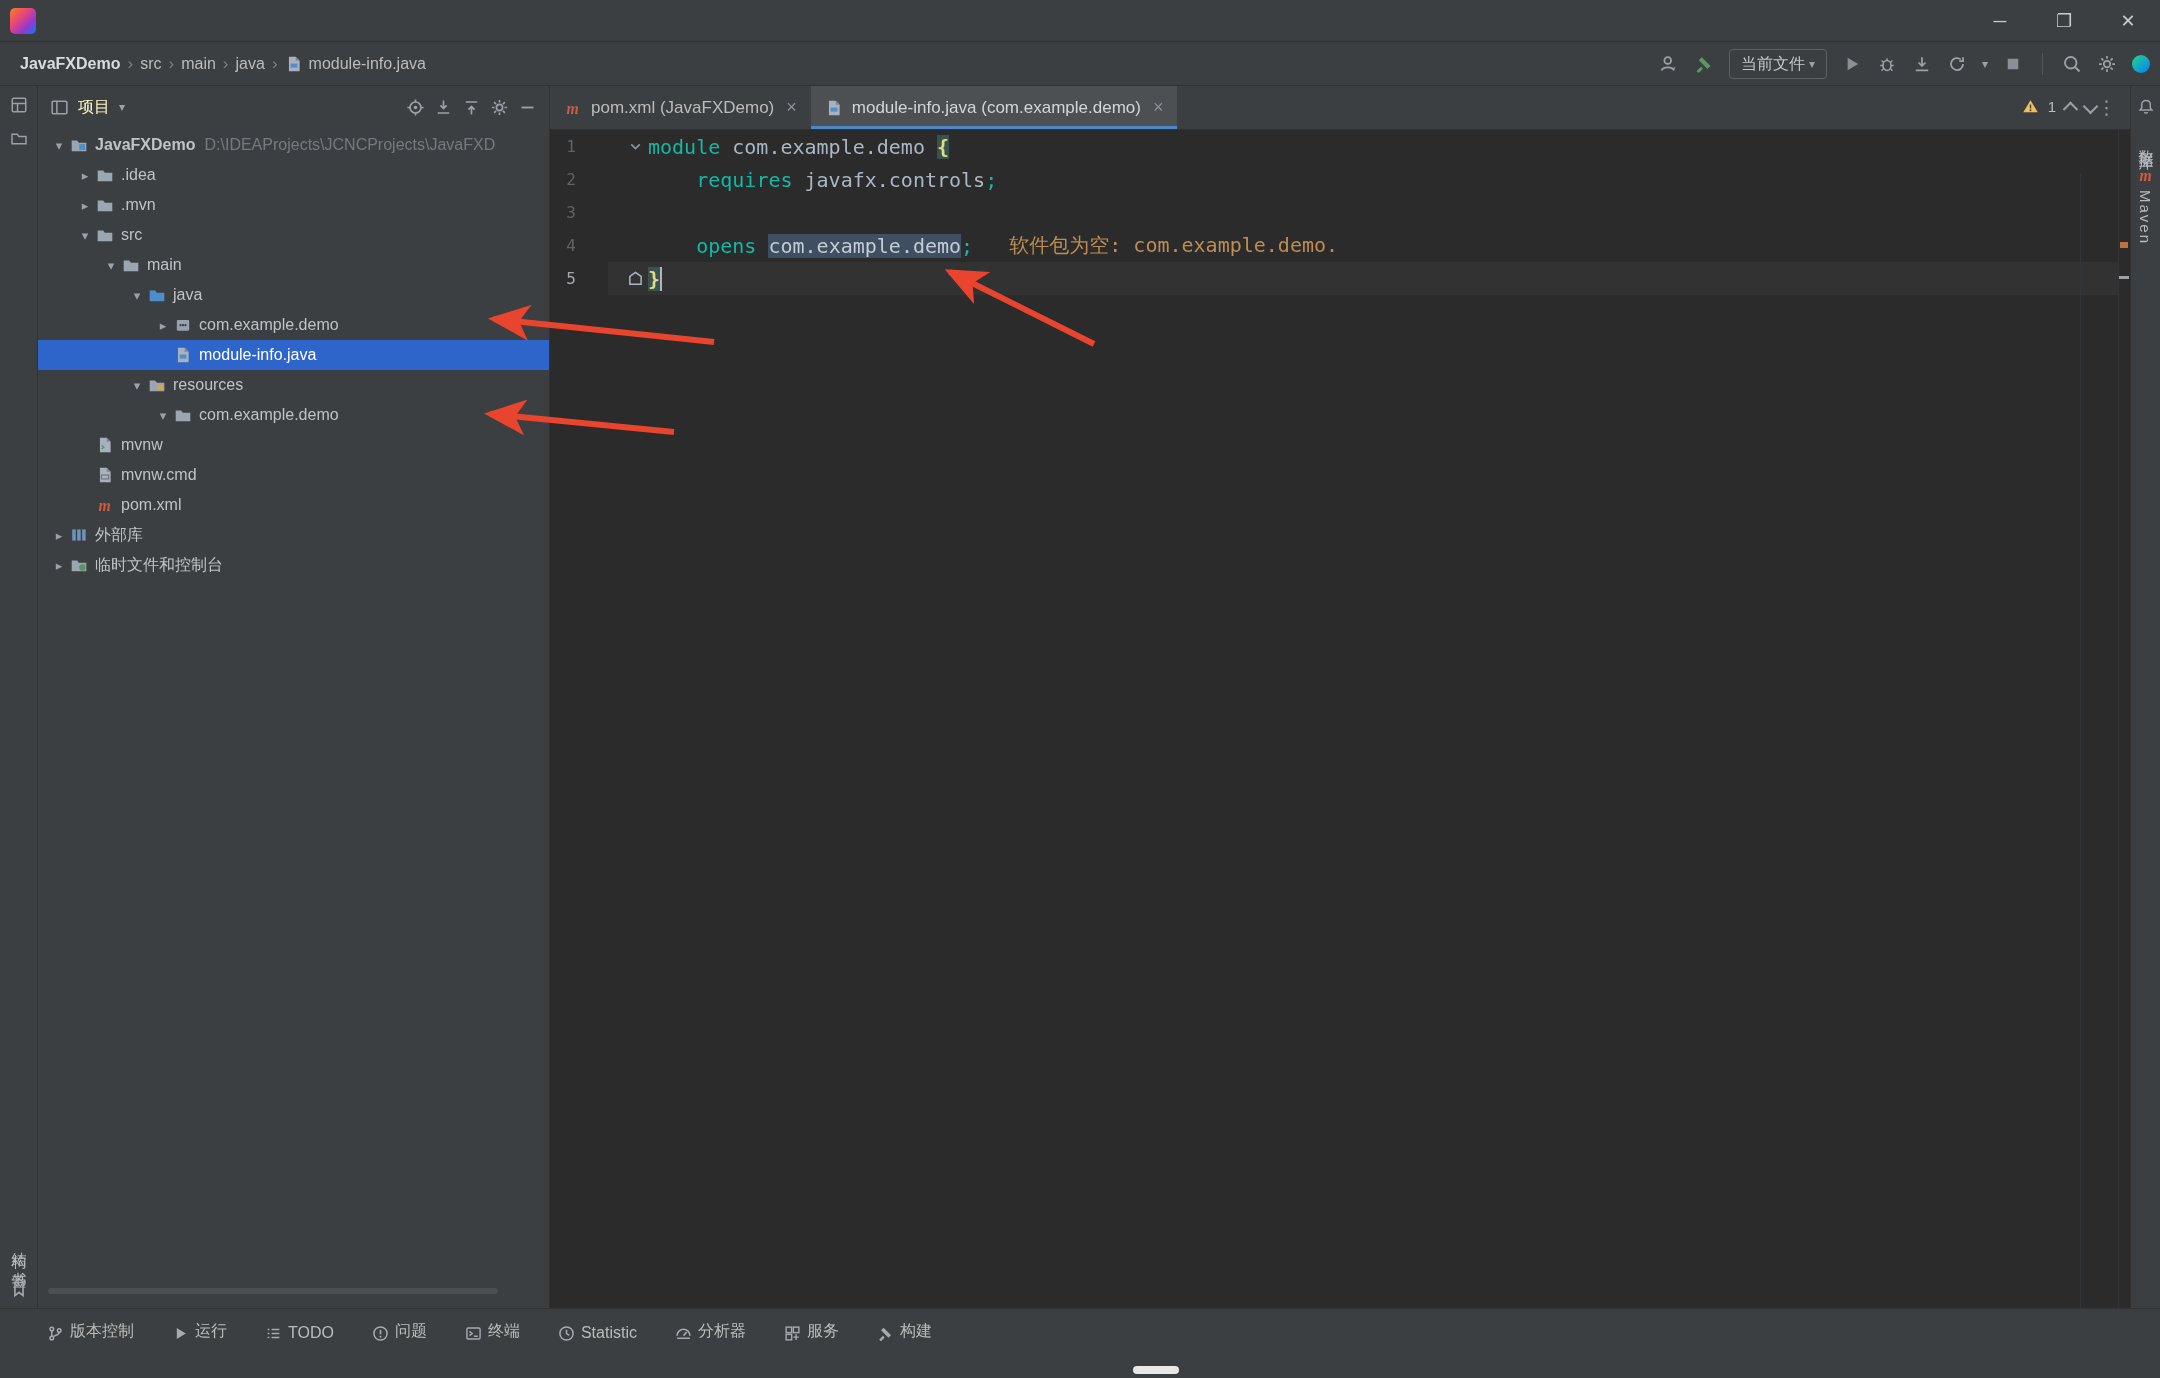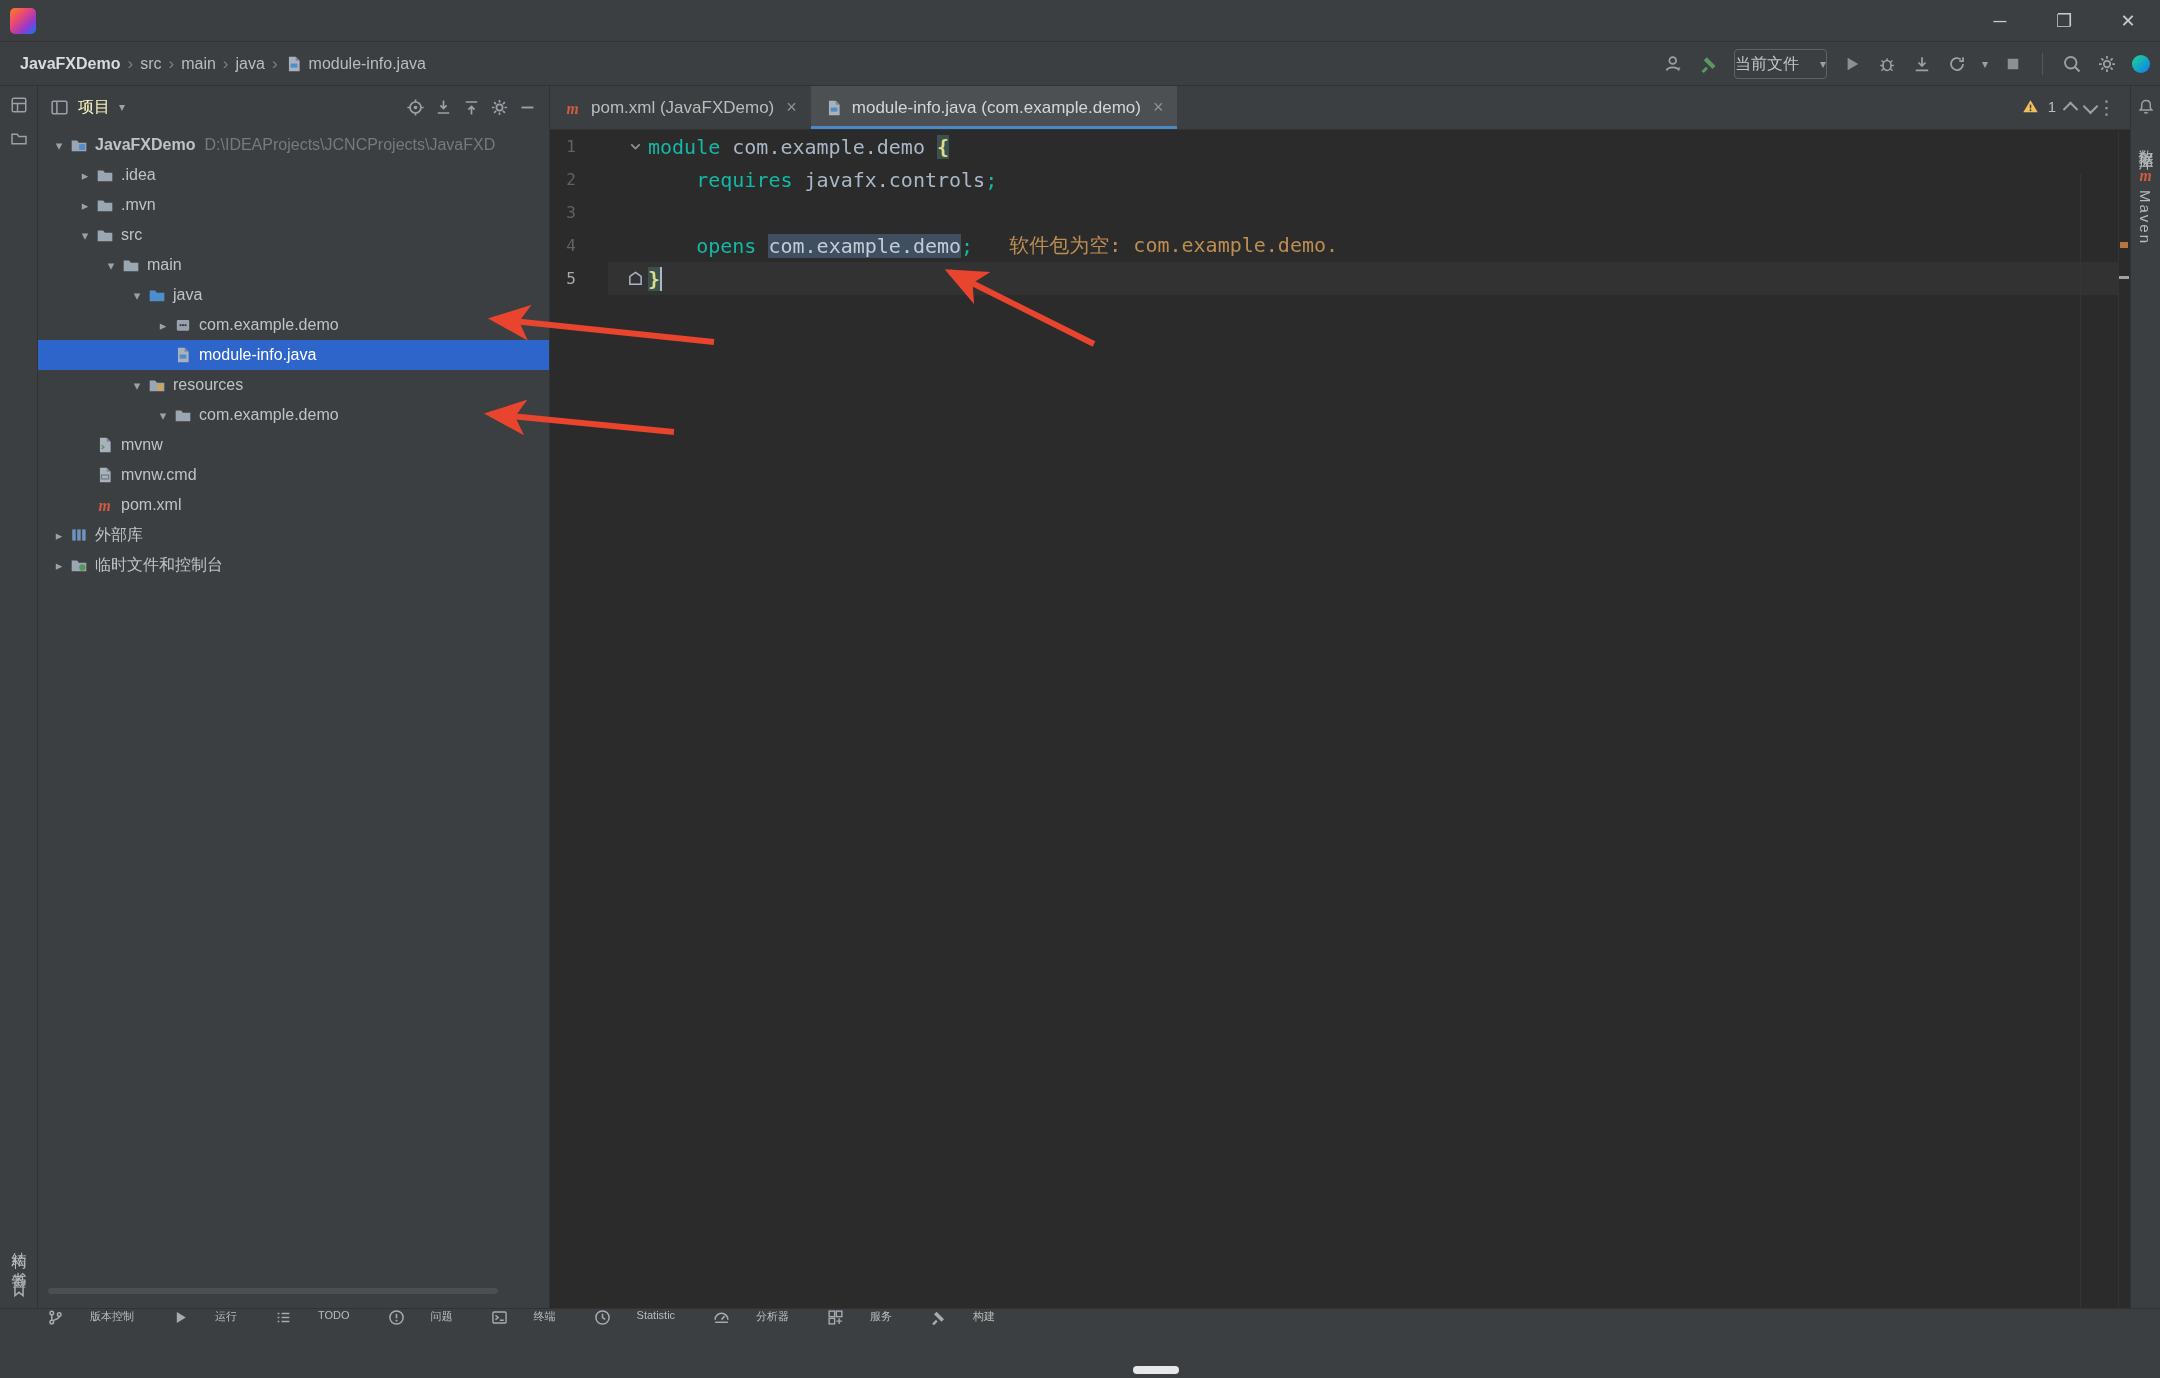--- a/index.html
+++ b/index.html
@@ -21,21 +21,21 @@
 .win-btn{width:64px;height:42px;display:flex;align-items:center;justify-content:center;color:#C7CBCE;font-size:18px}
 
 
 #navbar{position:absolute;left:0;top:42px;width:2160px;height:44px;background:#3C3F41;border-bottom:1px solid #323232;display:flex;align-items:center;z-index:5}
 #breadcrumbs{display:flex;align-items:center;padding-left:20px;gap:7px}
 .crumb{display:flex;align-items:center;gap:6px;color:#BBBBBB;white-space:nowrap}
 .crumb-root{font-weight:bold;color:#D8DCDF}
 .crumb-sep{color:#7C8186;font-size:17px}
 #nav-right{position:absolute;right:10px;top:0;height:44px;display:flex;align-items:center;gap:15px}
 .nav-ic{width:20px;height:20px}
-.run-pill{display:flex;align-items:center;gap:21px;height:30px;padding:0 0;border:1px solid #5F6265;border-radius:4px;color:#C2C6C9}
+.run-pill{display:flex;align-items:center;gap:4px;height:30px;padding:0 11px;border:1px solid #5F6265;border-radius:4px;color:#C2C6C9}
 .caret{color:#9DA0A8;font-size:12px}
 .vsep{width:1px;height:22px;background:#55585B;margin:0 4px}
 .plugin-dot{width:18px;height:18px;border-radius:50%;background:linear-gradient(135deg,#21D789,#087CFA)}
 
 
 #left-stripe{position:absolute;left:0;top:86px;width:38px;bottom:70px;background:#3C3F41;border-right:1px solid #323232;display:flex;flex-direction:column;align-items:center;padding-top:10px;gap:16px}
 #left-stripe .spacer{flex:1}
 #right-stripe{position:absolute;right:0;top:86px;width:30px;bottom:70px;background:#3C3F41;border-left:1px solid #323232;display:flex;flex-direction:column;align-items:center;padding-top:12px;gap:22px}
 .vtext{writing-mode:vertical-rl;color:#B6BABD;font-size:15px;letter-spacing:2px}
 .vtool{display:flex;flex-direction:column;align-items:center;gap:6px}
@@ -83,21 +83,21 @@
 .stripe-mark-warn{position:absolute;right:2px;top:112px;width:8px;height:6px;background:#B9743F}
 .stripe-mark-caret{position:absolute;right:1px;top:146px;width:10px;height:3px;background:#9DA2A6}
 #inspect-widget{position:absolute;top:12px;right:34px;display:flex;align-items:center;gap:9px;color:#BBBBBB;font-size:15px}
 #inspect-widget .icon{width:17px;height:17px}
 .chevbox{width:11px;height:11px;border-right:2px solid #9DA0A8;border-bottom:2px solid #9DA0A8;display:inline-block}
 .chev-up{transform:rotate(-135deg) translate(-2px,-2px)}
 .chev-down{transform:rotate(45deg)}
 
 
 #bottom-toolbar{position:absolute;left:0;right:0;bottom:36px;height:34px;background:#3C3F41;border-top:1px solid #323232;display:flex;align-items:center;padding-left:28px;z-index:5}
-.btool{display:flex;align-items:flex-start;gap:26px;padding:0 19px;color:#BBBBBB;font-size:11px;height:100%}
+.btool{display:flex;align-items:flex-end;gap:6px;padding:0 19px;color:#BBBBBB;font-size:16px;height:100%}
 .btool .icon{width:17px;height:17px}
 
 
 #statusbar{position:absolute;left:0;right:0;bottom:0;height:36px;background:#3C3F41;border-top:1px solid #323232;display:flex;align-items:center;z-index:5}
 #statusbar .icon{width:17px;height:17px;margin:0 12px 0 9px}
 #status-msg{color:#A8ADB2;font-size:16px}
 #status-right{position:absolute;right:16px;display:flex;align-items:center;gap:32px;color:#B3B7BB;font-size:15px}
 
 #taskbar-pill{position:absolute;left:1133px;top:1366px;width:46px;height:8px;border-radius:4px;background:#E8E8E8;z-index:40}
 #arrows{position:absolute;inset:0;pointer-events:none;z-index:50}

